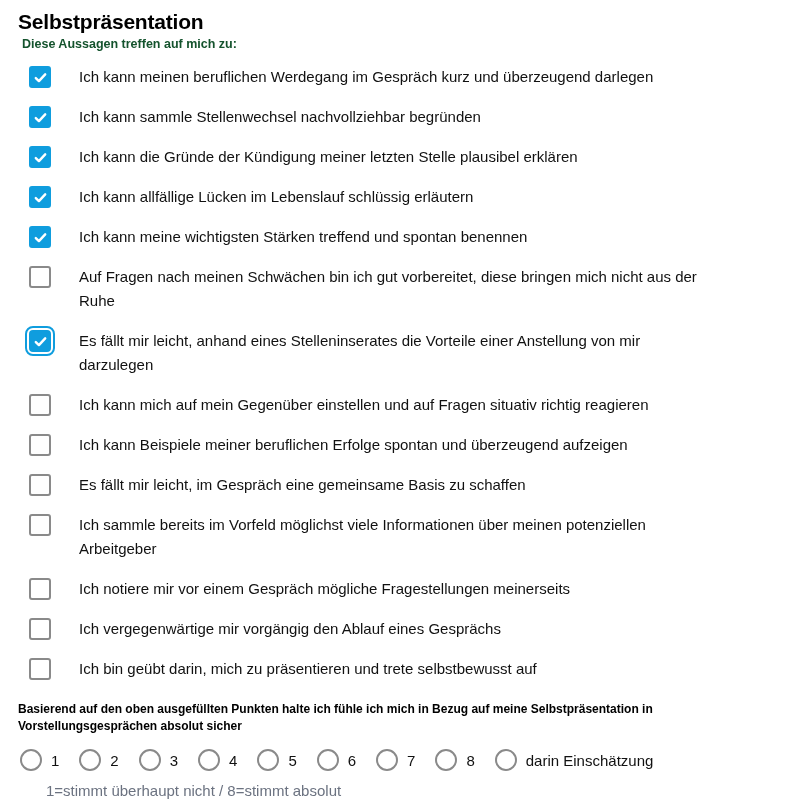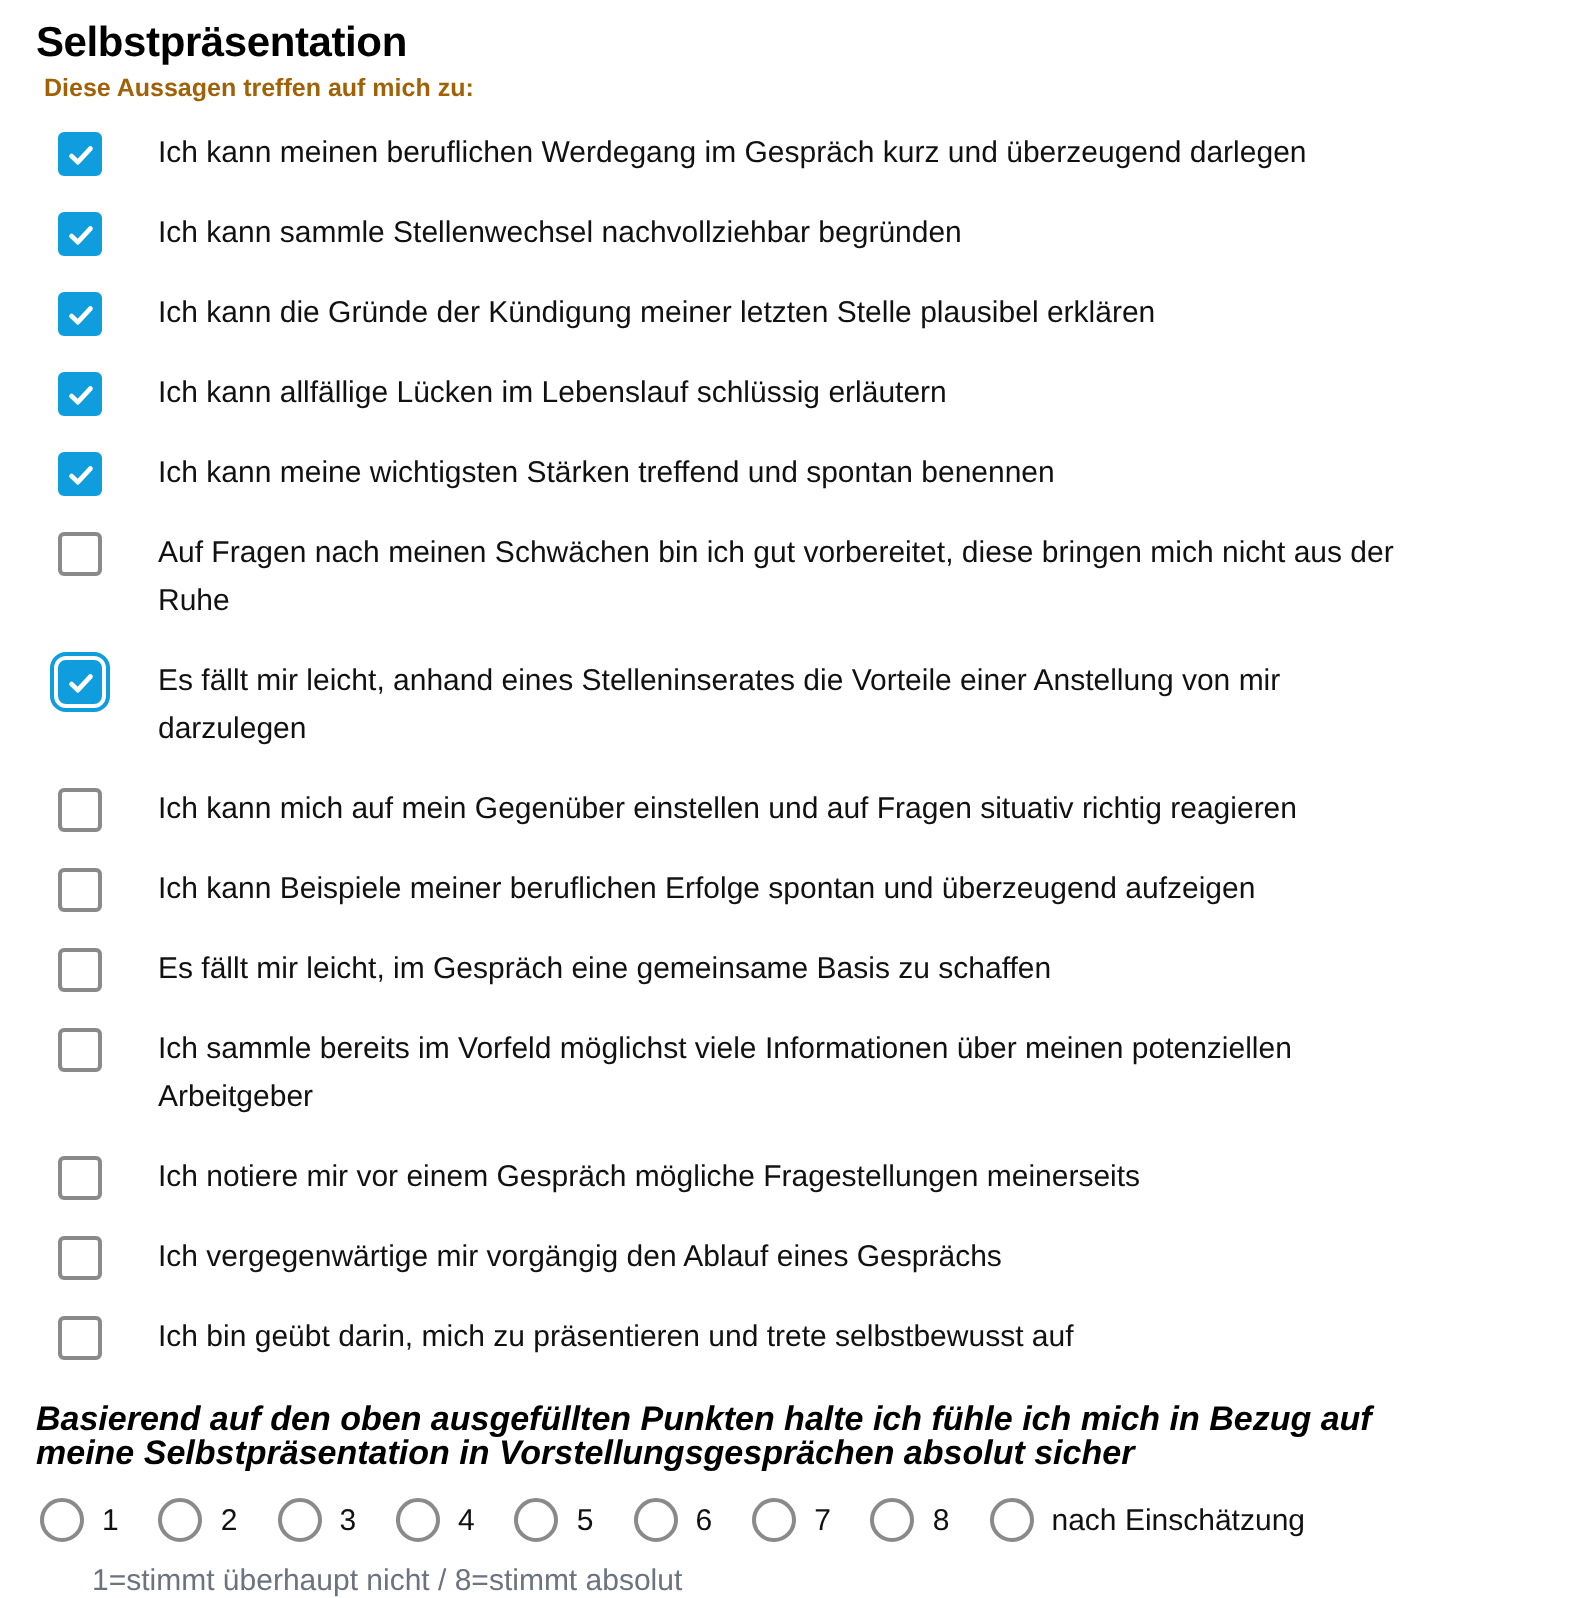--- a/index.html
+++ b/index.html
@@ -25,21 +25,21 @@
     margin: 4px 0 3px 0;
     font-size: 21px;
     font-weight: 800;
     letter-spacing: -0.2px;
     color: #000;
   }
   .instruction {
     margin-left: 4px;
     font-size: 12.5px;
     font-weight: 700;
-    color: #a16207;
+    color: #14532d;
   }
   .statements {
     margin-top: 6px;
     margin-left: 11px;
     display: flex;
     flex-direction: column;
   }
   .statement-row {
     display: flex;
     align-items: flex-start;
@@ -69,26 +69,25 @@
     outline-offset: 2px;
     border-radius: 4px;
   }
   .statement-text {
     font-size: 15px;
     line-height: 24px;
     max-width: 700px;
   }
   .rating { margin-top: 12px; }
   .rating .question {
-    font-size: 17px;
+    font-size: 12px;
     font-weight: 700;
     line-height: 17px;
     max-width: 690px;
     color: #000;
-    font-style: italic;
   }
   .radio-row {
     display: flex;
     align-items: center;
     gap: 20px;
     margin-top: 14px;
     margin-left: 2px;
   }
   .radio-item {
     display: flex;
@@ -268,18 +267,18 @@
     <span class="radio-label">7</span>
   </span>
 
   <span class="radio-item">
     <span class="radio-circle"></span>
     <span class="radio-label">8</span>
   </span>
 
   <span class="radio-item">
     <span class="radio-circle"></span>
-    <span class="radio-label">nach Einschätzung</span>
+    <span class="radio-label">darin Einschätzung</span>
   </span>
 </div>
     <div class="legend">1=stimmt überhaupt nicht / 8=stimmt absolut</div>
   </div>
 </div>
 
 </body></html>

